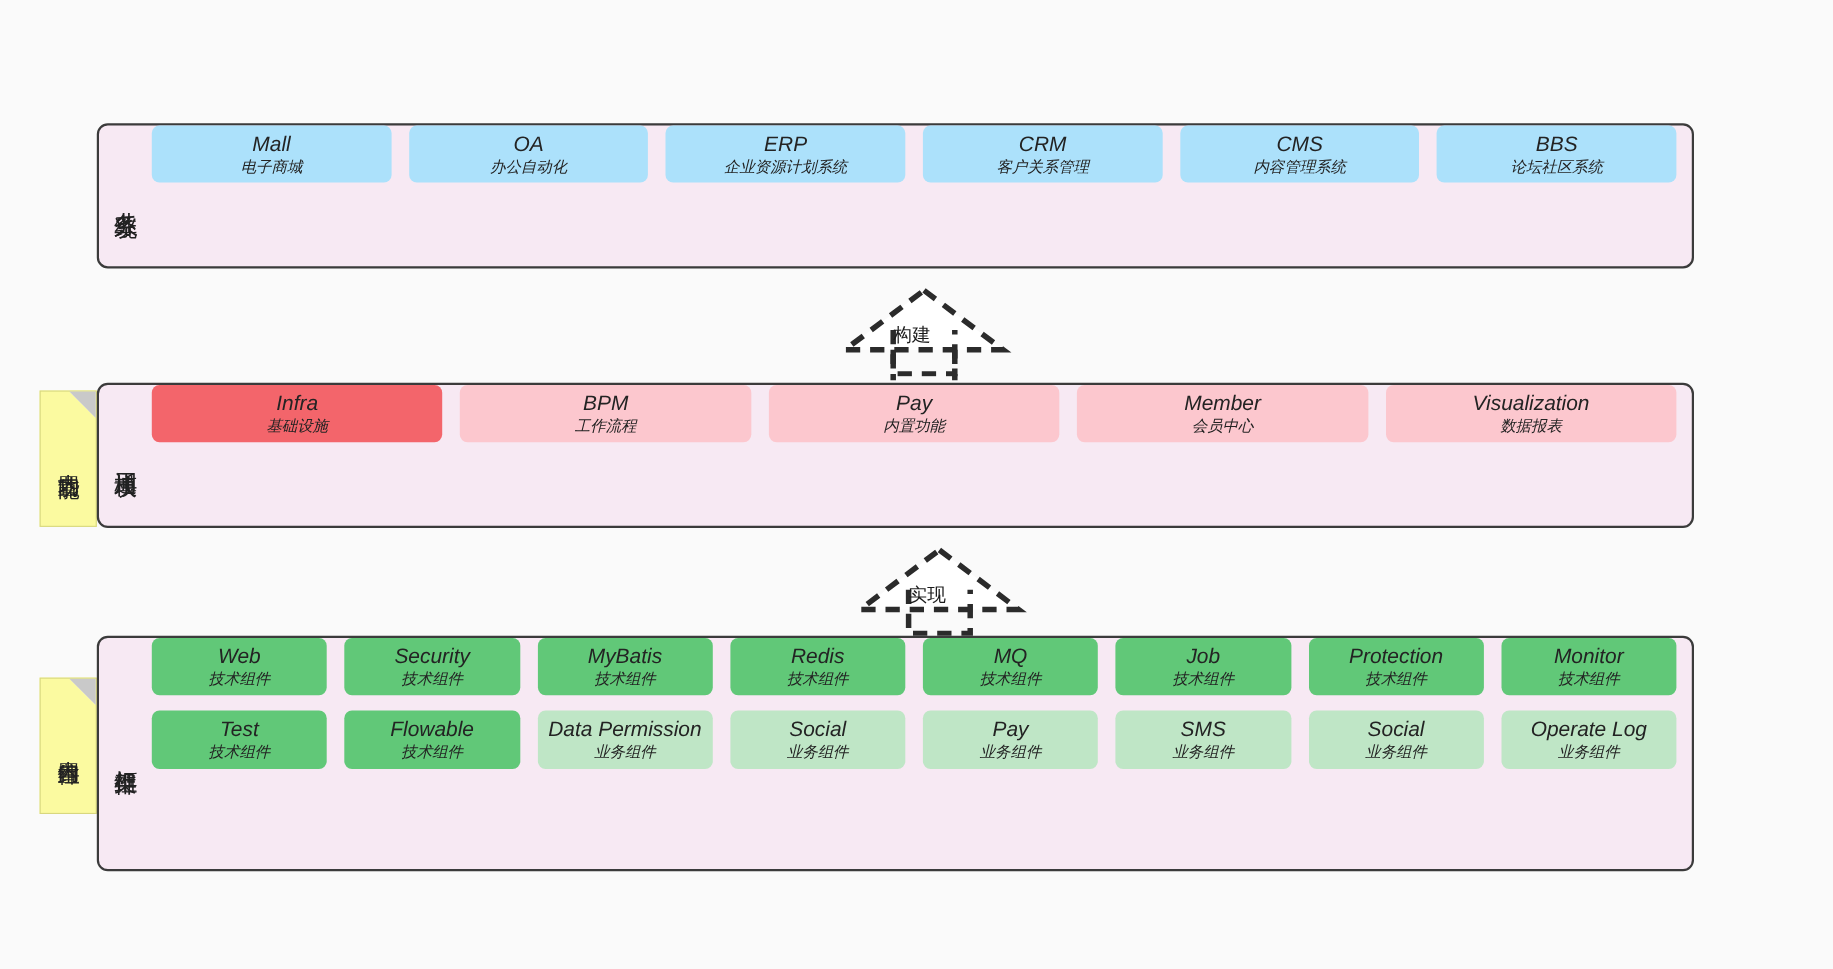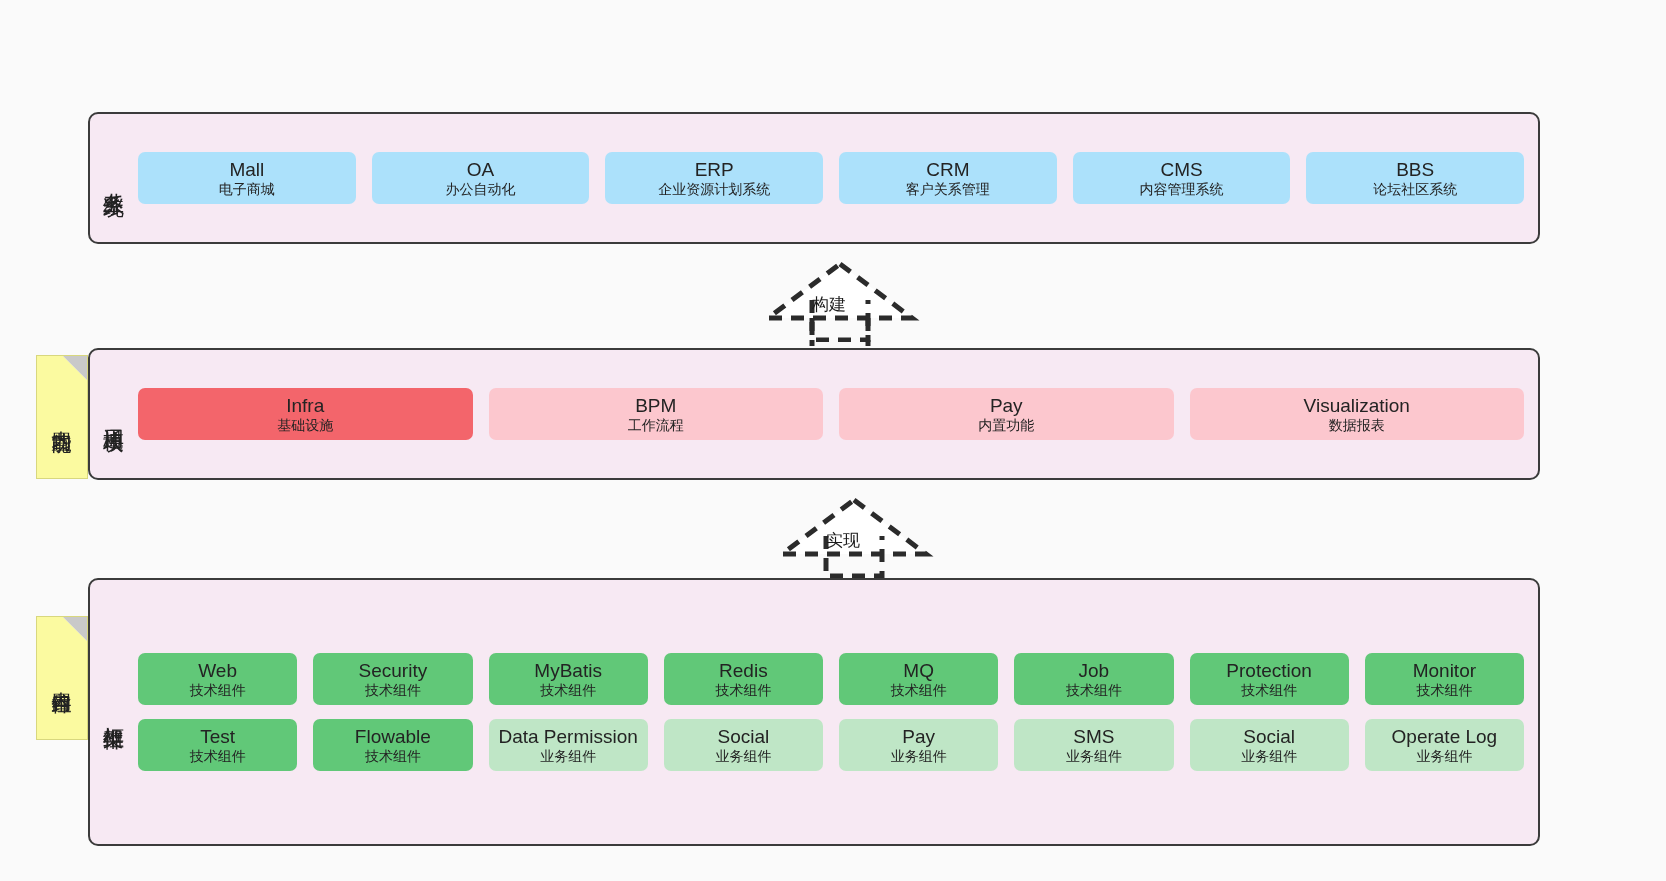--- a/index.html
+++ b/index.html
@@ -40,23 +40,24 @@
     letter-spacing: 1px;
     writing-mode: vertical-rl;
     text-orientation: upright;
     white-space: nowrap;
   }
 
   .layer-body {
     flex: 1 1 auto;
     display: flex;
     flex-direction: column;
-    justify-content: center;
+    justify-content: flex-start;
     padding: 0 14px 0 2px;
     gap: 14px;
+    font-style: italic;
   }
 
   .row {
     display: flex;
     gap: 16px;
   }
 
   
   .card {
     box-sizing: border-box;
@@ -194,40 +195,44 @@
         </div>
         <div class="card c-pink">
           <div class="c-en">BPM</div>
           <div class="c-cn">工作流程</div>
         </div>
         <div class="card c-pink">
           <div class="c-en">Pay</div>
           <div class="c-cn">内置功能</div>
         </div>
         <div class="card c-pink">
+          <div class="c-en">Member</div>
+          <div class="c-cn">会员中心</div>
+        </div>
+        <div class="card c-pink">
           <div class="c-en">Visualization</div>
           <div class="c-cn">数据报表</div>
         </div>
       </div>
   </div>
 </div>
 
 <svg class="uml-arrow" style="left:766px; top:492px; width:176px; height:90px;" viewBox="0 0 176 90">
   <path d="M 88 8 L 160 62 L 16 62 Z" fill="#ffffff" stroke="#2b2b2b" stroke-width="5" stroke-dasharray="13 9" stroke-linejoin="miter"></path>
 </svg>
 <svg class="uml-arrow" style="left:766px; top:536px; width:176px; height:42px;" viewBox="0 0 176 42">
   <path d="M 60 0 L 60 40 L 116 40 L 116 0" fill="none" stroke="#2b2b2b" stroke-width="5" stroke-dasharray="13 9"></path>
 </svg>
 <div class="uml-label" style="left:826px; top:529px;">实现</div>
 
 <div class="note" id="note-framework" style="left:36px; top:616px; width:52px; height:124px;">
   <span>内置组件</span>
 </div>
 
-<div class="layer" id="layer-framework" style="left:88px; top:578px; width:1452px; height:268px;">
+<div class="layer" id="layer-framework" style="left:88px; top:578px; width:1452px; height:214px;">
   <div class="layer-title">框架组件</div>
   <div class="layer-body">
     <div class="row" id="row-fw-tech">
         <div class="card c-green">
           <div class="c-en">Web</div>
           <div class="c-cn">技术组件</div>
         </div>
         <div class="card c-green">
           <div class="c-en">Security</div>
           <div class="c-cn">技术组件</div>

